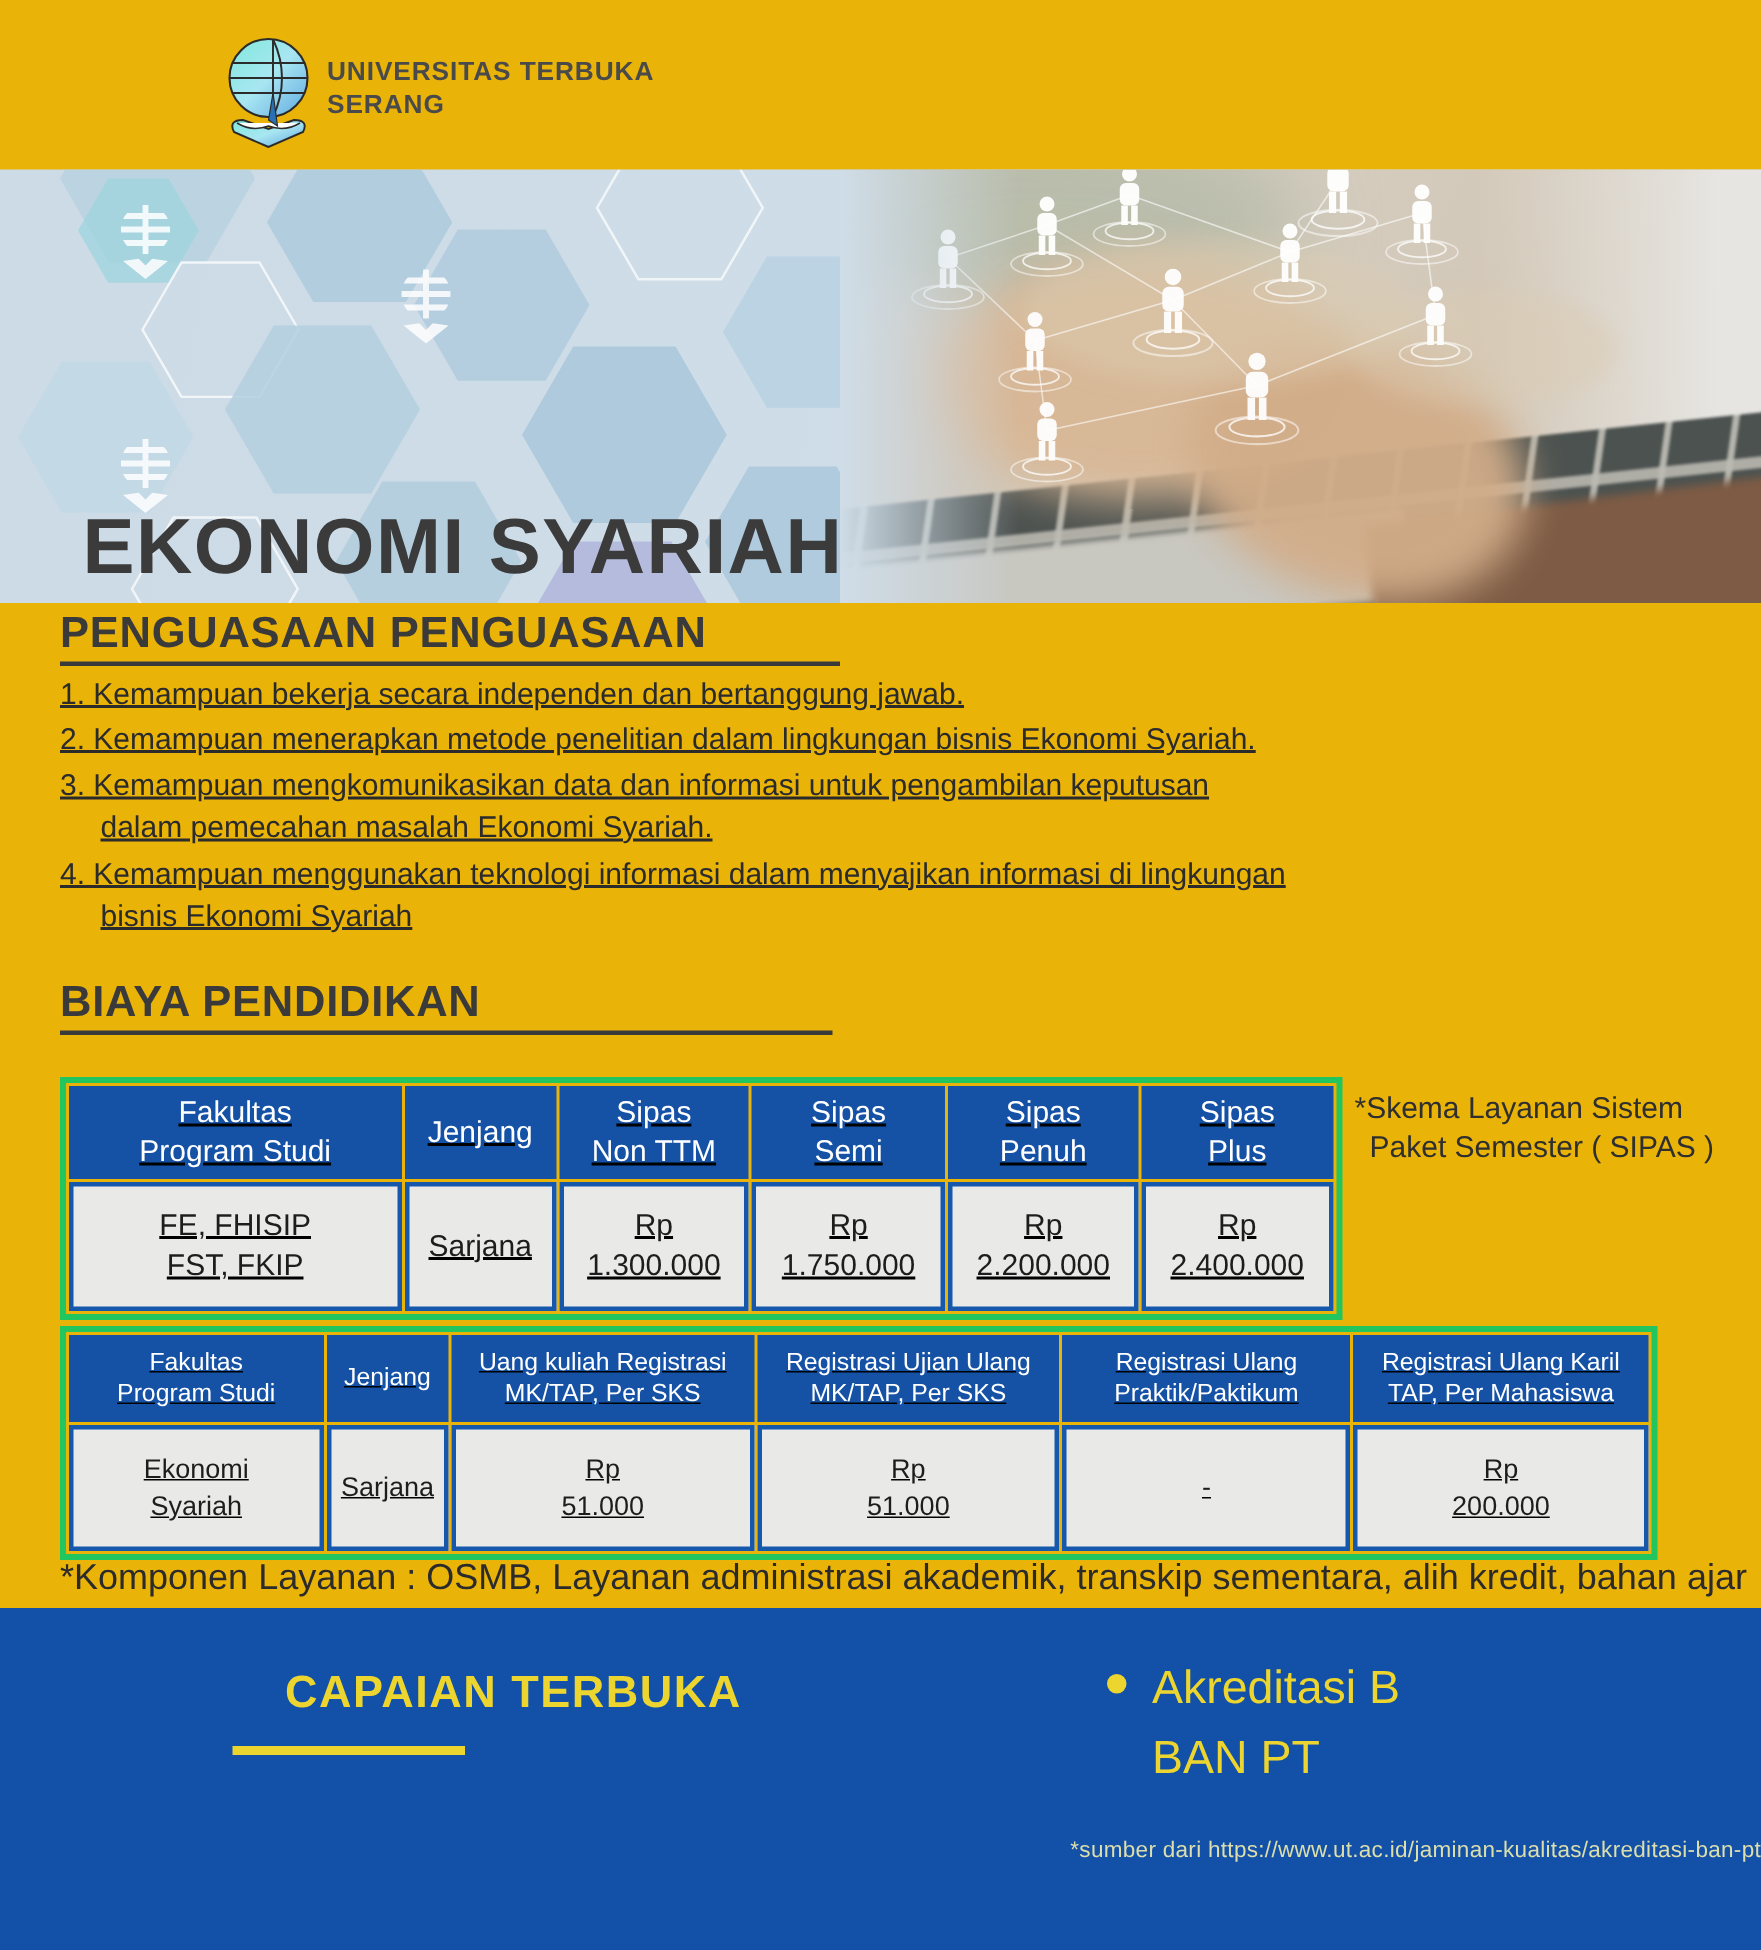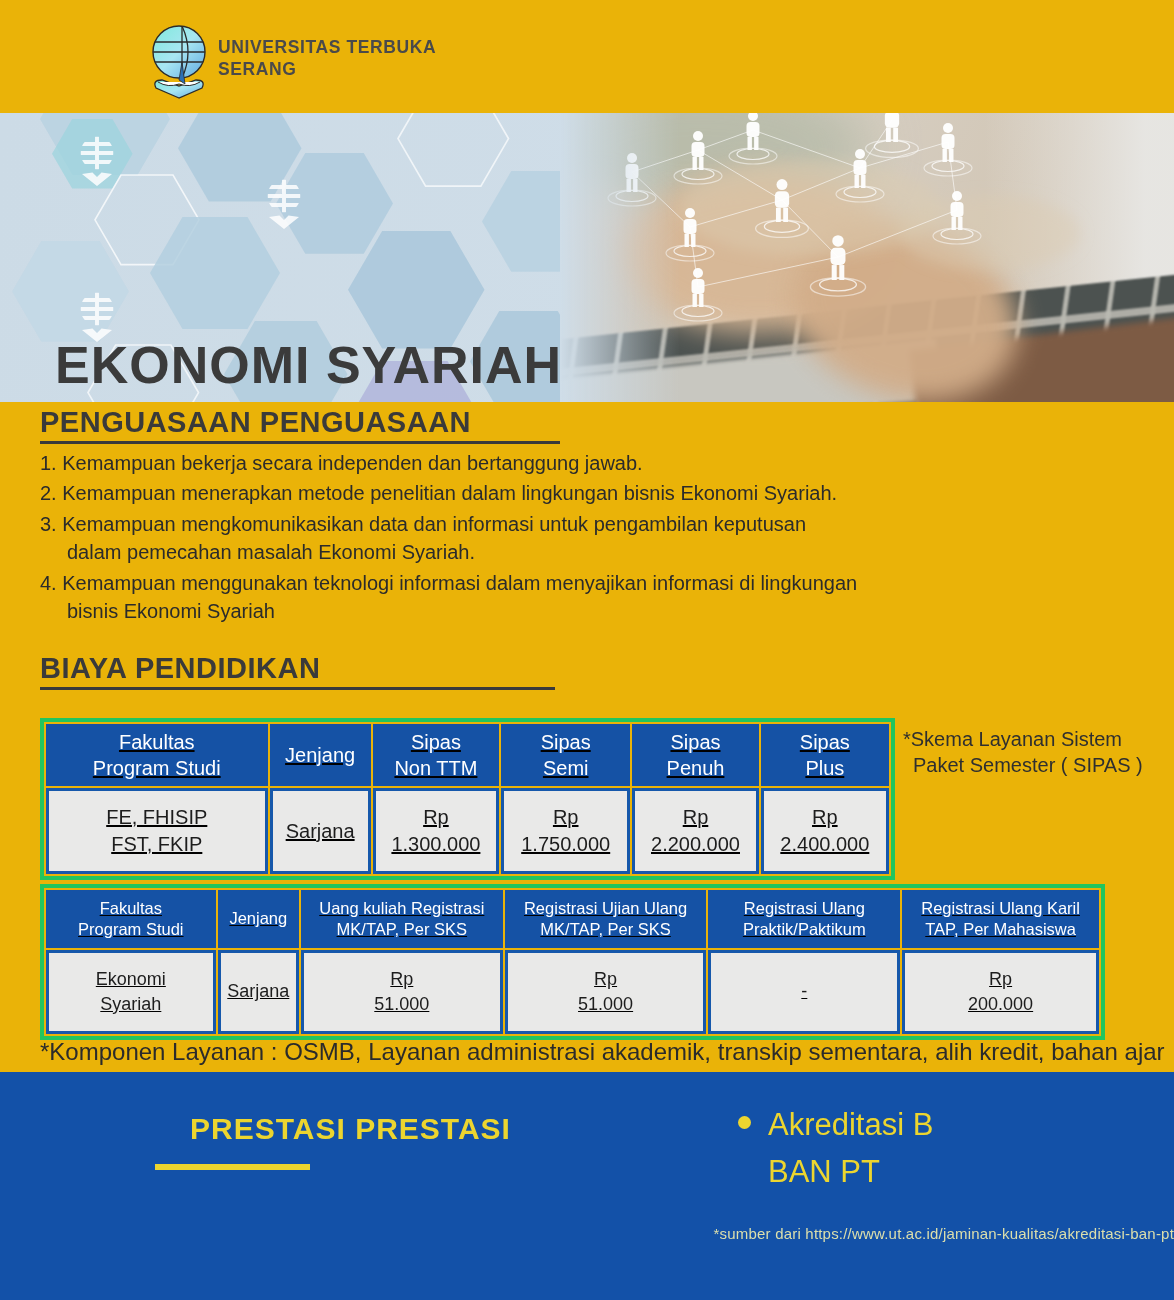--- a/index.html
+++ b/index.html
@@ -29,21 +29,21 @@
   .photo .desk { position:absolute; right:-40px; bottom:-25px; width:300px; height:95px; background:#7d5b44; transform:rotate(-7deg); filter:blur(3px); }
   .photo .hand-a { position:absolute; left:60px; top:60px; width:280px; height:160px; background:#d8b795; border-radius:50%; filter:blur(15px); opacity:.95; }
   .photo .hand-b { position:absolute; left:230px; top:115px; width:230px; height:170px; background:#d2ad89; border-radius:50%; filter:blur(13px); transform:rotate(18deg); opacity:.95; }
   .photo .arm { position:absolute; left:-40px; top:80px; width:150px; height:220px; background:#cfc0ad; border-radius:50%; filter:blur(18px); }
   .photo .net { position:absolute; left:0; top:0; }
   .photo-fade { position:absolute; left:0; top:0; width:120px; height:100%; background:linear-gradient(to right,#cfdde8,rgba(207,221,232,0)); }
 
   
   .sec-head { position:absolute; left:40px; margin:0; font-size:29px; font-weight:800; color:#3a3a3a; letter-spacing:.5px; }
   .sec-rule { position:absolute; left:40px; height:3px; background:#3a3a3a; }
-  .k-list { position:absolute; left:40px; top:449px; width:1090px; font-size:20px; color:#2b2b2b; }
+  .k-list { position:absolute; left:40px; top:449px; width:1090px; font-size:20px; color:#2b2b2b;text-decoration:underline; }
   .k-item { padding-left:27px; text-indent:-27px; white-space:pre-line; line-height:1.42; margin-bottom:2px; }
 
   
   .btable { position:absolute; border-collapse:separate; border-spacing:2px; table-layout:fixed; border:4px solid #22c55e;text-decoration:underline; }
   .btable th { background:#1552a5; color:#ffffff; font-weight:500; text-align:center; vertical-align:middle; padding:2px; }
   .btable td { background:#e9e9e8; border:3px solid #1658ab; color:#1d1d1d; text-align:center; vertical-align:middle; padding:2px; }
   .t1 { left:40px; top:718px; width:855px; }
   .t1 th { font-size:20px; height:58px; line-height:1.3; }
   .t1 td { font-size:20px; height:76px; line-height:1.35; }
   .t2 { left:40px; top:884px; width:1065px; }
@@ -290,21 +290,21 @@
       <td class="pre">Rp
 200.000</td>
     </tr>
   </tbody>
     </table>
 
   <div class="footnote">*Komponen Layanan : OSMB, Layanan administrasi akademik, transkip sementara, alih kredit, bahan ajar digital, Tuton, praktik, UAS,
 TAP, publikasi karya ilmiah, Wisuda/UPI/Pengambilan Ijazah</div>
 
   <div class="footer">
-    <div class="cap-head">PRESTASI PRESTASI</div>
+    <div class="cap-head">CAPAIAN TERBUKA</div>
     <div class="cap-bar"></div>
     <div class="achv">
       <span class="dot"></span>
       <div class="achv-text">Akreditasi B
 BAN PT</div>
     </div>
     <div class="source">*sumber dari https://www.ut.ac.id/jaminan-kualitas/akreditasi-ban-pt</div>
   </div>
 
 </div>

